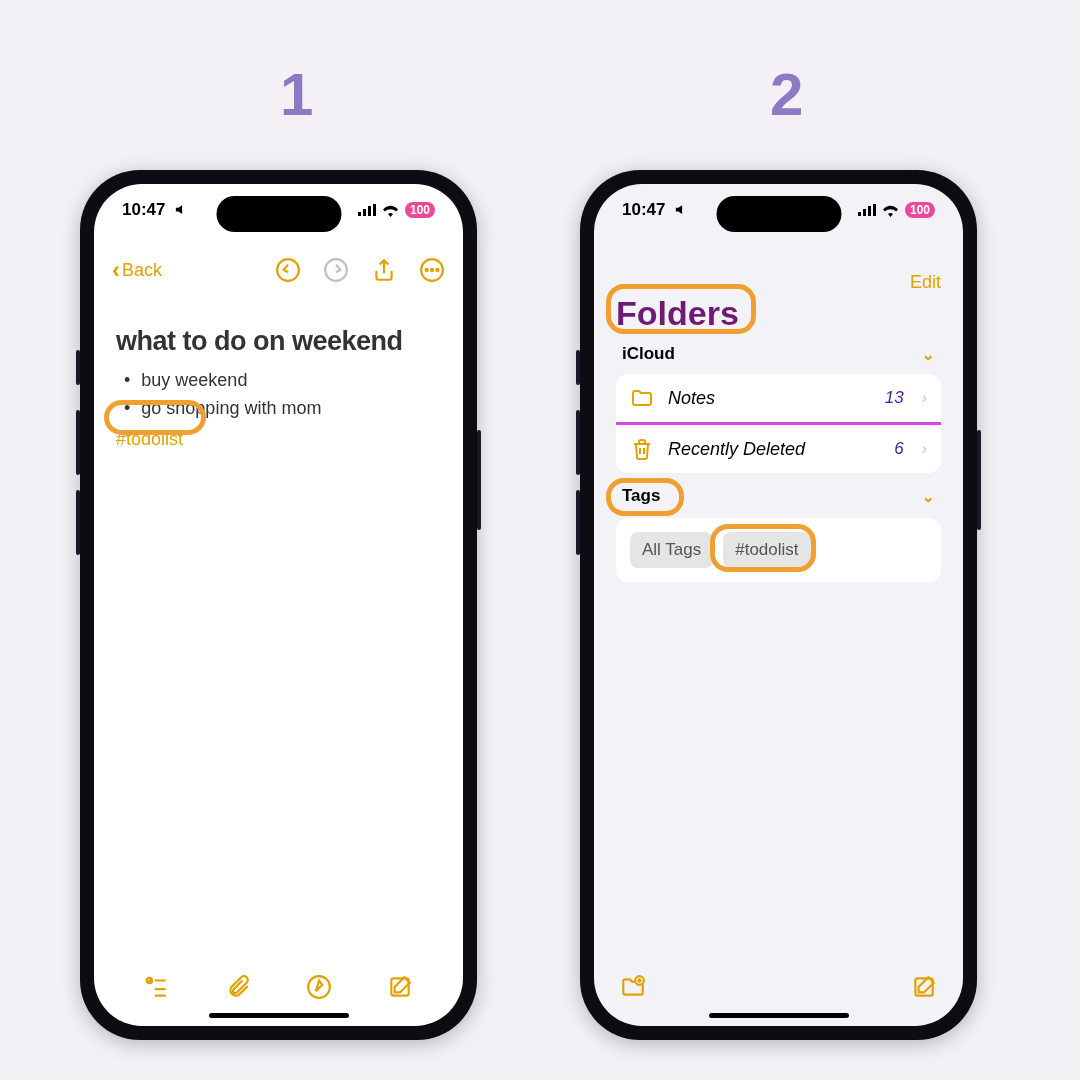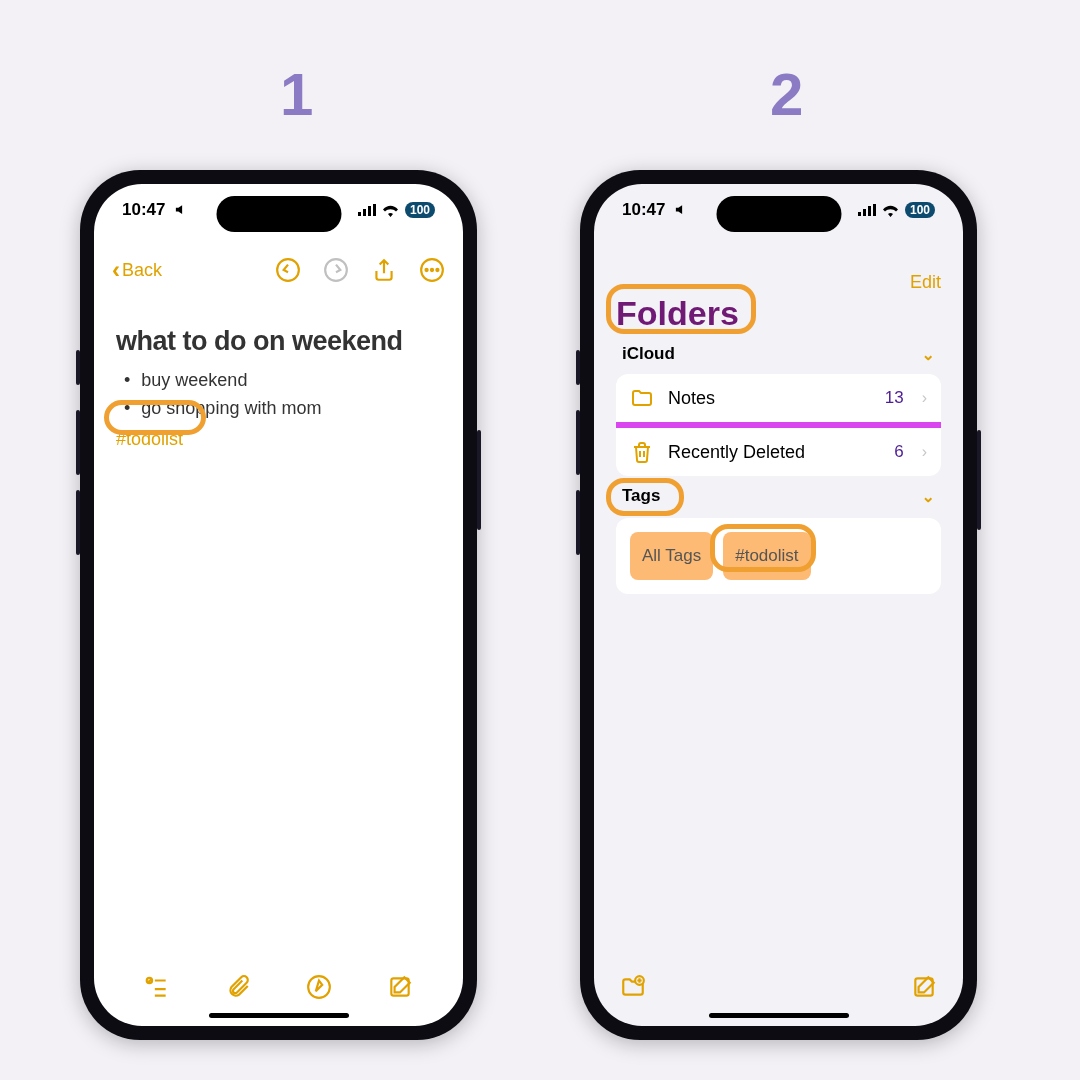--- a/index.html
+++ b/index.html
@@ -62,21 +62,21 @@
       position: absolute;
       top: 16px; left: 0; right: 0;
       display: flex; justify-content: space-between;
       padding: 0 28px;
       font-size: 17px; font-weight: 600;
       color: #000;
       align-items: center;
     }
     .status-right { display: flex; align-items: center; gap: 6px; }
     .battery-pill {
-      background: #0c4a6e; color: #fff;
+      background: #ec4899; color: #fff;
       border-radius: 9px;
       padding: 1px 5px;
       font-size: 12px; font-weight: 700;
     }
     .signal, .wifi { font-size: 15px; }
 
     .toolbar {
       position: absolute;
       top: 64px; left: 0; right: 0;
       display: flex; align-items: center; justify-content: space-between;
@@ -147,44 +147,45 @@
     }
     .icloud-section {
       position: absolute; top: 160px; left: 22px; right: 22px;
     }
     .section-label { font-size: 17px; font-weight: 700; color: #000; }
     .chev-down { color: #e1a200; font-size: 16px; font-weight: 700; }
     .folder-list {
       margin-top: 10px;
       background: #fff; border-radius: 12px;
       overflow: hidden;
+      font-style: italic;
     }
     .folder-item {
       display: flex; align-items: center;
       padding: 12px 14px;
       gap: 14px;
     }
-    .folder-item + .folder-item { border-top: 6px solid #d946ef; }
+    .folder-item + .folder-item { border-top: 3px solid #d946ef; }
     .folder-icon { width: 24px; height: 24px; color: #e1a200; flex-shrink: 0; }
     .folder-name { flex: 1; font-size: 18px; color: #000; }
     .folder-count { color: #4c1d95; font-size: 17px; margin-right: 4px; }
     .chev-right { color: #c7c7cc; font-size: 16px; }
 
     .tags-section {
       position: absolute; top: 302px; left: 22px; right: 22px;
     }
     .tags-list {
       margin-top: 12px;
       background: #fff; border-radius: 12px;
       padding: 14px;
       display: flex; gap: 10px;
     }
     .tag-chip {
-      background: #fdba74; border-radius: 8px;
-      padding: 14px 12px;
+      background: #e5e5e5; border-radius: 8px;
+      padding: 8px 12px;
       font-size: 17px; color: #555;
     }
 
     .highlight {
       position: absolute;
       border: 5px solid #f0a030;
       border-radius: 18px;
       pointer-events: none;
     }
 

